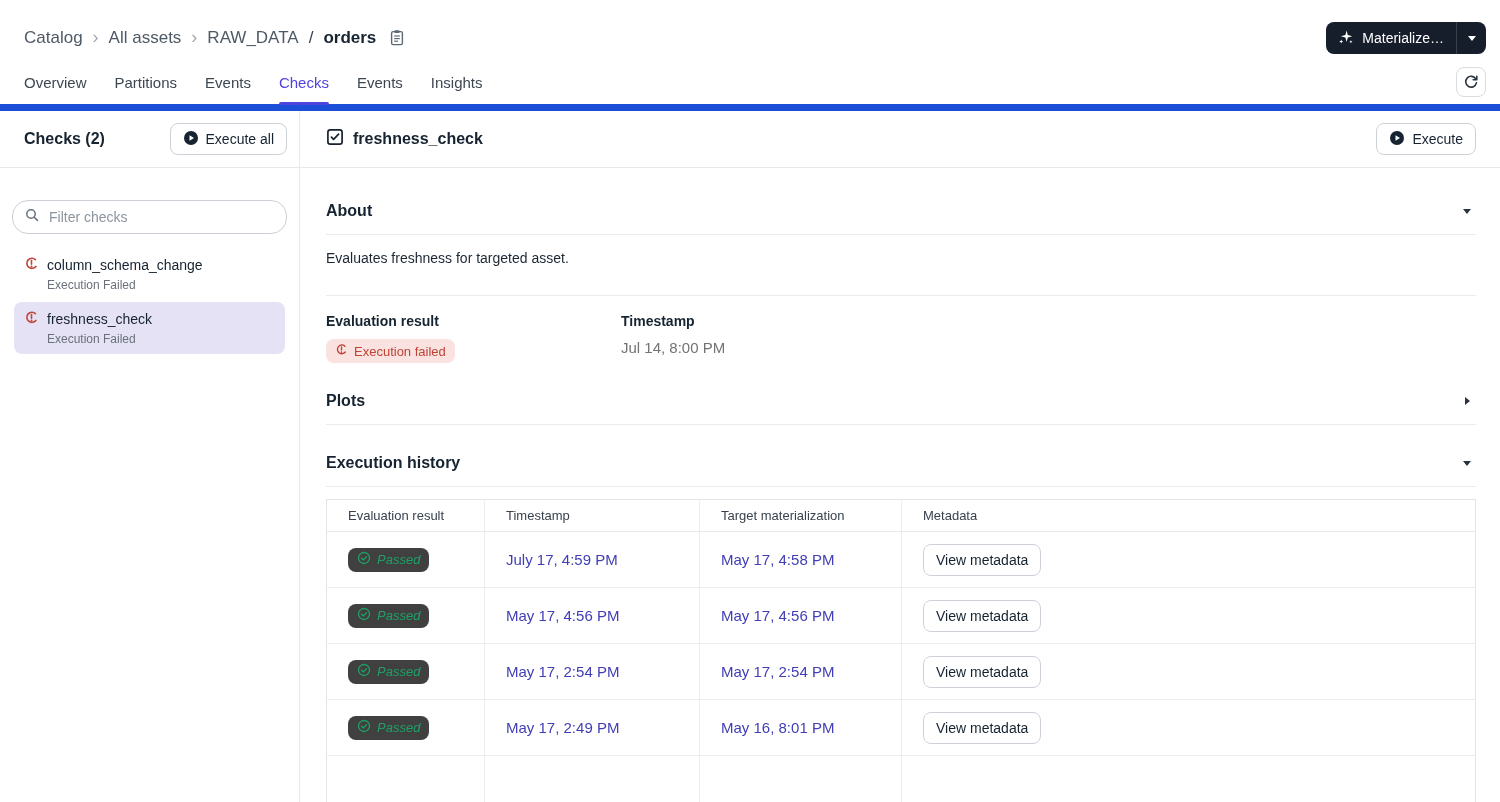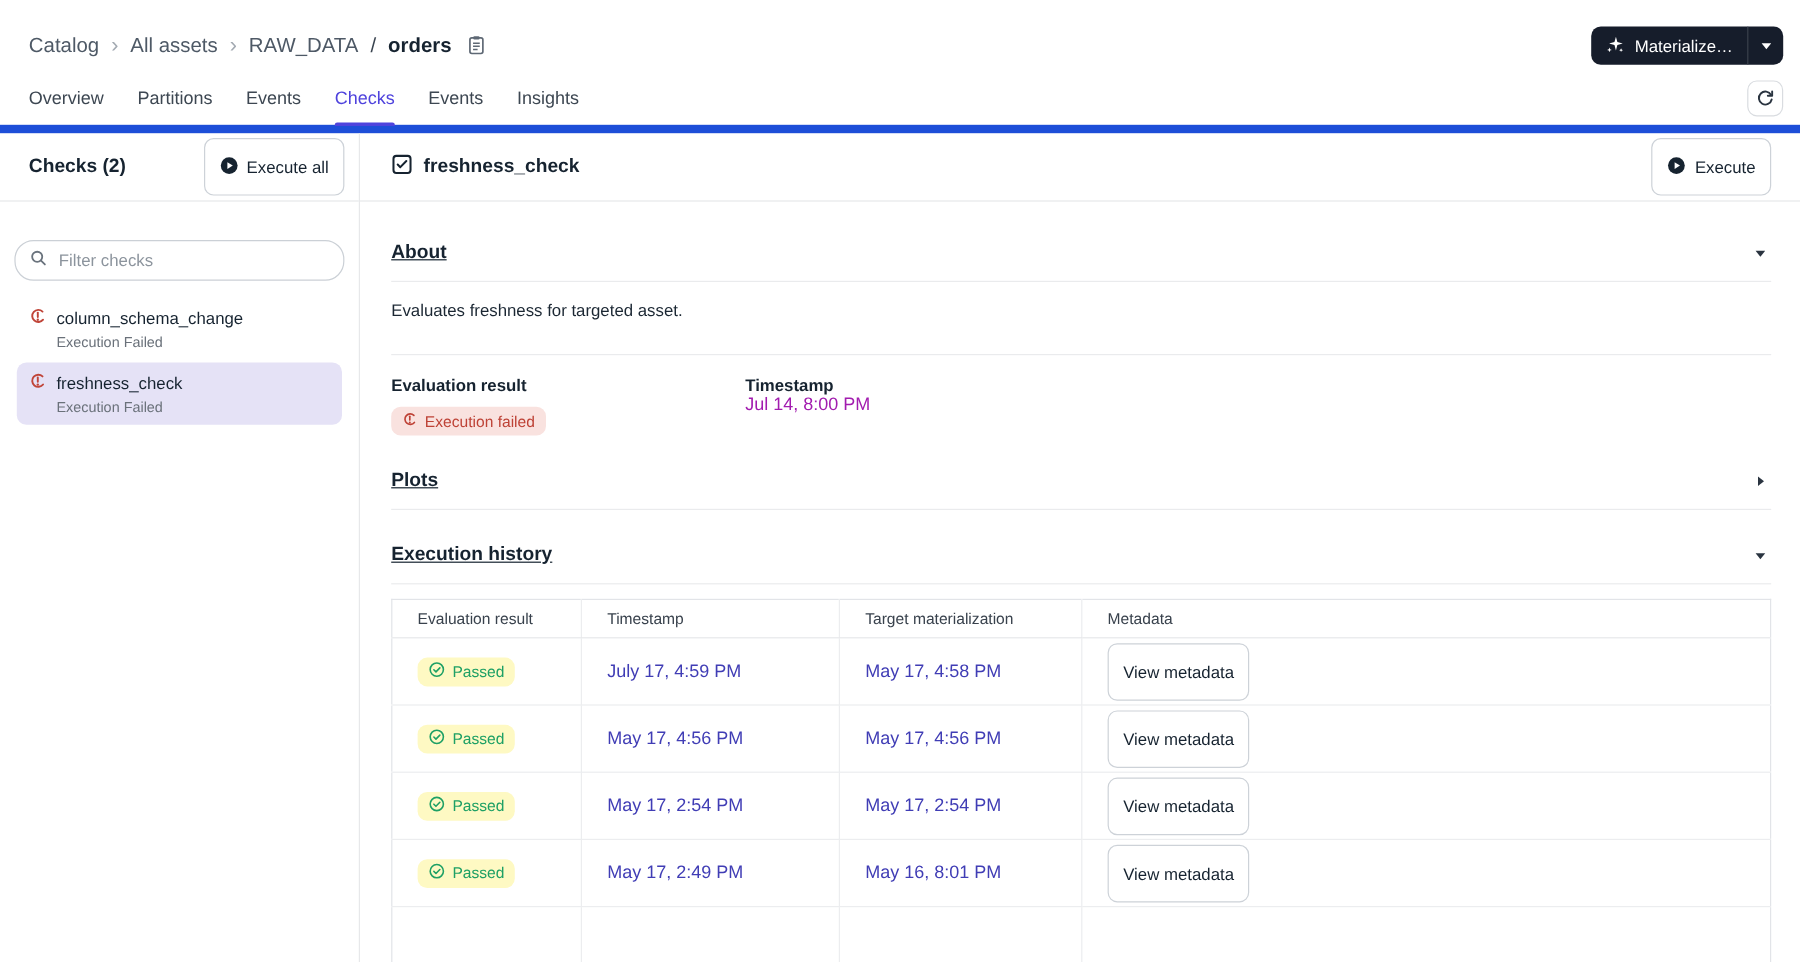--- a/index.html
+++ b/index.html
@@ -31,54 +31,54 @@
   .tab.active::after { content: ""; position: absolute; left: 0; right: 0; bottom: -1px; height: 3px; background: #4F43DD; border-radius: 2px 2px 0 0; }
   .refresh-btn { margin-left: auto; width: 30px; height: 30px; background: #fff; border: 1px solid #D9DCE0; border-radius: 8px; display: flex; align-items: center; justify-content: center; cursor: pointer; }
 
   
   .workspace { display: flex; height: 691px; }
 
   
   .sidebar { width: 300px; min-width: 300px; border-right: 1px solid #E7E8EA; display: flex; flex-direction: column; gap: 14px; }
   .sidebar-header { height: 57px; min-height: 57px; border-bottom: 1px solid #E7E8EA; display: flex; align-items: center; justify-content: space-between; padding: 0 12px 0 24px; }
   .sidebar-title { font-size: 16px; font-weight: 700; }
-  .btn { display: inline-flex; align-items: center; gap: 7px; height: 48px; padding: 0 12px; background: #fff; border: 1px solid #CDD2D8; border-radius: 8px; font-size: 14px; color: #162330; font-family: "Liberation Sans", sans-serif; cursor: pointer; white-space: nowrap; }
+  .btn { display: inline-flex; align-items: center; gap: 7px; height: 32px; padding: 0 12px; background: #fff; border: 1px solid #CDD2D8; border-radius: 8px; font-size: 14px; color: #162330; font-family: "Liberation Sans", sans-serif; cursor: pointer; white-space: nowrap; }
   .sidebar-body { padding: 18px 12px 0; }
   .filter-box { display: flex; align-items: center; gap: 8px; height: 34px; border: 1px solid #CBD0D6; border-radius: 16px; padding: 0 12px; background: #fff; }
   .filter-input { border: none; outline: none; font-size: 14px; color: #162330; width: 100%; font-family: "Liberation Sans", sans-serif; background: transparent; }
   .filter-input::placeholder { color: #8C949D; }
   .check-list { margin-top: 14px; display: flex; flex-direction: column; gap: 2px; padding: 0 2px; }
   .check-item { padding: 8px 10px; border-radius: 8px; cursor: pointer; }
   .check-item.selected { background: #E5E2F6; }
   .check-item-top { display: flex; align-items: center; gap: 8px; font-size: 14px; color: #162330; }
   .check-item-status { font-size: 12px; color: #6A717A; padding-left: 23px; margin-top: 4px; }
 
   
   .main { flex: 1; display: flex; flex-direction: column; overflow: hidden; }
   .main-header { height: 57px; min-height: 57px; border-bottom: 1px solid #E7E8EA; display: flex; align-items: center; justify-content: space-between; padding: 0 24px 0 26px; }
   .main-title { display: flex; align-items: center; gap: 9px; font-size: 16px; font-weight: 700; }
   .main-body { padding: 34px 24px 0 26px; overflow: hidden; flex: 1; }
 
   .section { margin-top: 29px; }
   .section:first-child { margin-top: 0; }
-  .section-head { display: flex; align-items: center; justify-content: space-between; cursor: pointer; text-decoration: underline; }
+  .section-head { display: flex; align-items: center; justify-content: space-between; cursor: pointer; }
   .section-title { font-size: 16px; font-weight: 700; line-height: 18px; }
   .caret-down { width: 0; height: 0; border-left: 4px solid transparent; border-right: 4px solid transparent; border-top: 5px solid #2A3440; margin-right: 5px; }
   .caret-right { width: 0; height: 0; border-top: 4px solid transparent; border-bottom: 4px solid transparent; border-left: 5px solid #2A3440; margin-right: 6px; }
   .rule { border: none; border-top: 1px solid #EAEBED; margin: 14px 0 0; }
   .about-desc { margin-top: 15px; font-size: 14px; line-height: 16px; color: #1B2733; }
 
   .latest-grid { display: flex; margin-top: 17px; }
   .latest-col { display: flex; flex-direction: column; align-items: flex-start; }
   .latest-col.c1 { width: 295px; }
   .field-label { font-size: 14px; font-weight: 700; line-height: 16px; }
   .badge { display: inline-flex; align-items: center; gap: 6px; height: 24px; padding: 0 9px; border-radius: 8px; font-size: 13px; margin-top: 10px; }
   .badge.failed { background: #F9E2DF; color: #BE4236; }
-  .badge.passed { background: #fef9c3; color: #1EA065; margin-top: 0; }
-  .ts-link { font-size: 15px; color: #a21caf; display: inline-block; cursor: pointer; }
+  .badge.passed { background: #404040; color: #1EA065; margin-top: 0; font-style: italic; }
+  .ts-link { font-size: 15px; color: #737373; margin-top: 10px; display: inline-block; cursor: pointer; }
 
   .history-table { width: 100%; border-collapse: collapse; margin-top: 12px; border: 1px solid #E2E4E8; }
   .history-table th { height: 32px; font-weight: 400; font-size: 13px; color: #39424D; text-align: left; padding: 0 0 0 21px; border-bottom: 1px solid #E7E8EA; border-right: 1px solid #ECEDEF; }
   .history-table td { height: 56px; padding: 0 0 0 21px; border-bottom: 1px solid #ECEDEF; border-right: 1px solid #ECEDEF; }
   .history-table th:last-child, .history-table td:last-child { border-right: none; }
   .history-table tr.partial td { border-bottom: none; }
   .cell-link { font-size: 15px; color: #403DB5; cursor: pointer; }
 </style>
 </head>
 <body>

